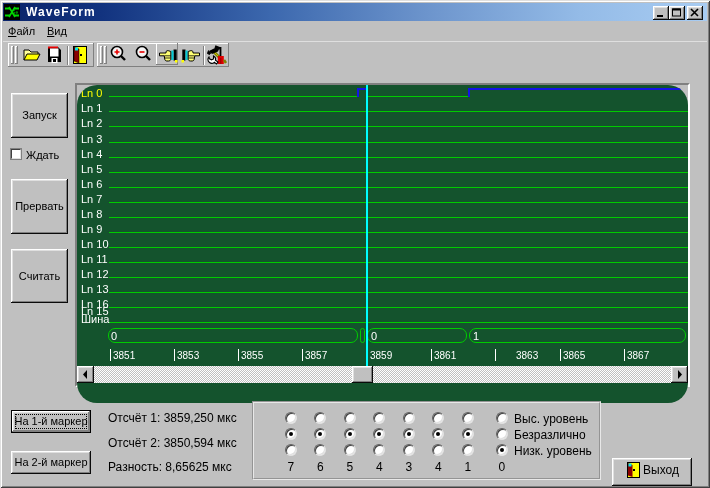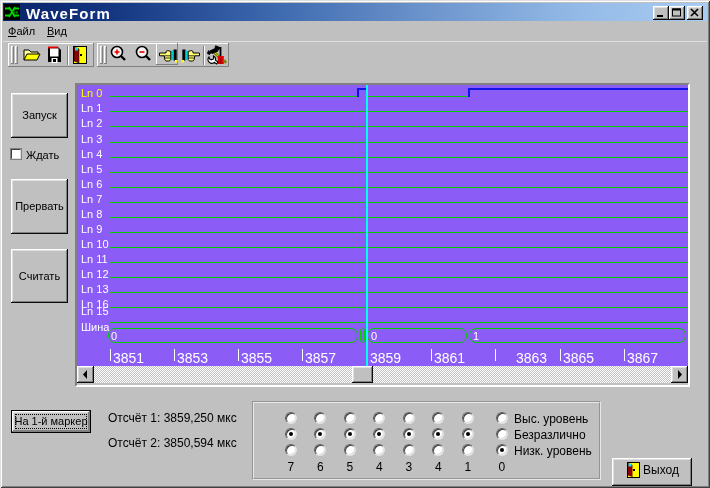--- a/index.html
+++ b/index.html
@@ -9,21 +9,21 @@
   position:relative; width:710px; height:488px; background:#c0c0c0;
   box-shadow: inset 1px 1px 0 #dfdfdf, inset -1px -1px 0 #404040,
               inset 2px 2px 0 #ffffff, inset -2px -2px 0 #808080;
 }
 .abs { position:absolute; }
 
 #title {
   left:3px; top:3px; width:704px; height:18px;
   background:linear-gradient(to right,#0a246a 0%,#12337f 14%,#3c68ae 38%,#6c94cc 60%,#94bbe7 82%,#a8ccf2 100%);
 }
-#title .txt { left:23px; top:2px; color:#fff; font-weight:bold; font-size:15px; letter-spacing:1.1px; }
+#title .txt { left:23px; top:2px; color:#fff; font-weight:bold; font-size:12px; letter-spacing:1.1px; }
 .winbtn {
   top:3px; width:16px; height:14px; background:#c0c0c0;
   box-shadow: inset -1px -1px 0 #0a0a0a, inset 1px 1px 0 #fff, inset -2px -2px 0 #808080, inset 2px 2px 0 #dfdfdf;
 }
 
 .menu { top:25px; height:14px; }
 
 .band {
   top:43px; height:24px; background:#c0c0c0;
   box-shadow: inset -1px -1px 0 #808080, inset 1px 1px 0 #ffffff;
@@ -39,27 +39,27 @@
 
 #tip {
   left:166px; top:78px; width:113px; height:15px; background:#ffffe1;
   border:1px solid #000; z-index:50; font-size:11px; line-height:13px; text-align:center;
 }
 
 #panel {
   left:75px; top:83px; width:615px; height:304px; background:#c0c0c0;
   border:2px solid; border-color:#808080 #ffffff #ffffff #808080;
 }
-#wave { left:0; top:0; width:611px; height:281px; background:#8b5cf6; overflow:hidden; }
+#wave { left:0; top:0; width:611px; height:318px; background:#14532d; overflow:hidden;border-radius:20px; }
 .lnlab { position:absolute; left:4px; color:#fff; font-size:11px; }
 .gline { position:absolute; left:32px; width:579px; height:1px; background:#00cc00; }
 .hblue { position:absolute; height:2px; background:#1414e6; }
 .vblue { position:absolute; width:2px; background:#1414e6; }
 .tick { position:absolute; width:1px; height:12px; top:264px; background:#fff; }
-.tlab { position:absolute; top:265px; color:#fff; font-size:14px; }
+.tlab { position:absolute; top:265px; color:#fff; font-size:10px; }
 .cap { position:absolute; top:243px; height:15px; border:1px solid #00cc00; border-radius:7px; }
 .capv { position:absolute; top:245px; color:#fff; font-size:11px; }
 
 #sbar { left:0; top:281px; width:611px; height:17px;
   background-color:#c0c0c0;
   background-image:linear-gradient(45deg,#fff 25%,transparent 25%,transparent 75%,#fff 75%),
                    linear-gradient(45deg,#fff 25%,transparent 25%,transparent 75%,#fff 75%);
   background-size:2px 2px; background-position:0 0,1px 1px;
 }
 .sarr { top:0; width:17px; height:17px; }
@@ -219,21 +219,21 @@
         <div class="lnlab" style="top:168px;color:#ffffff">Ln 11</div>
         <div class="gline" style="top:177px"></div>
         <div class="lnlab" style="top:183px;color:#ffffff">Ln 12</div>
         <div class="gline" style="top:192px"></div>
         <div class="lnlab" style="top:198px;color:#ffffff">Ln 13</div>
         <div class="gline" style="top:207px"></div>
         <div class="lnlab" style="top:213px;color:#ffffff">Ln 16</div>
         <div class="gline" style="top:222px"></div>
         <div class="lnlab" style="top:220px;color:#ffffff">Ln 15</div>
         <div class="gline" style="top:237px"></div>
-        <div class="lnlab" style="top:236px">Шина</div>
+        <div class="lnlab" style="top:228px">Шина</div>
         <div class="cap" style="left:31px;width:250px"></div>
         <div class="cap" style="left:283px;width:5px"></div>
         <div class="cap" style="left:290px;width:100px"></div>
         <div class="cap" style="left:392px;width:217px"></div>
         <div class="capv" style="left:34px">0</div>
         <div class="capv" style="left:294px">0</div>
         <div class="capv" style="left:396px">1</div>
         <div class="tick" style="left:33px"></div>
         <div class="tlab" style="left:36px">3851</div>
         <div class="tick" style="left:97px"></div>
@@ -264,22 +264,24 @@
         <svg width="17" height="17">
             <path d="M7 4 L11 8.5 L7 13 Z" fill="#000"></path>
           </svg>
       </div>
       <div class="abs btn" style="left:275px;top:0;width:21px;height:17px"></div>
     </div>
   </div>
 
 
   <div id="mk1" class="abs" style="left:11px;top:410px;width:80px;height:23px;background:#c0c0c0;text-align:center;line-height:21px"><div class="focus"></div>На 1-й маркер</div>
+  <div class="abs btn" style="left:11px;top:451px;width:80px;height:23px;line-height:23px">На 2-й маркер</div>
   <div class="abs ctext" style="left:108px;top:411px">Отсчёт 1: 3859,250 мкс</div>
   <div class="abs ctext" style="left:108px;top:436px">Отсчёт 2: 3850,594 мкс</div>
+  <div class="abs ctext" style="left:108px;top:460px">Разность: 8,65625 мкс</div>
 
   <div id="grp" class="abs"></div>
   <div class="abs rlab" style="top:412px">Выс. уровень</div>
   <div class="abs rlab" style="top:428px">Безразлично</div>
   <div class="abs rlab" style="top:444px">Низк. уровень</div>
 
   <div class="abs btn" style="left:612px;top:458px;width:80px;height:28px">
     <svg class="abs" style="left:15px;top:4px" width="13" height="16">
       <rect x="0.5" y="0.5" width="12" height="15" fill="#ffff00" stroke="#000" stroke-width="1"></rect>
       <path d="M1 1 L5.5 3 V15 L1 13.5 Z" fill="#8b0000"></path>

